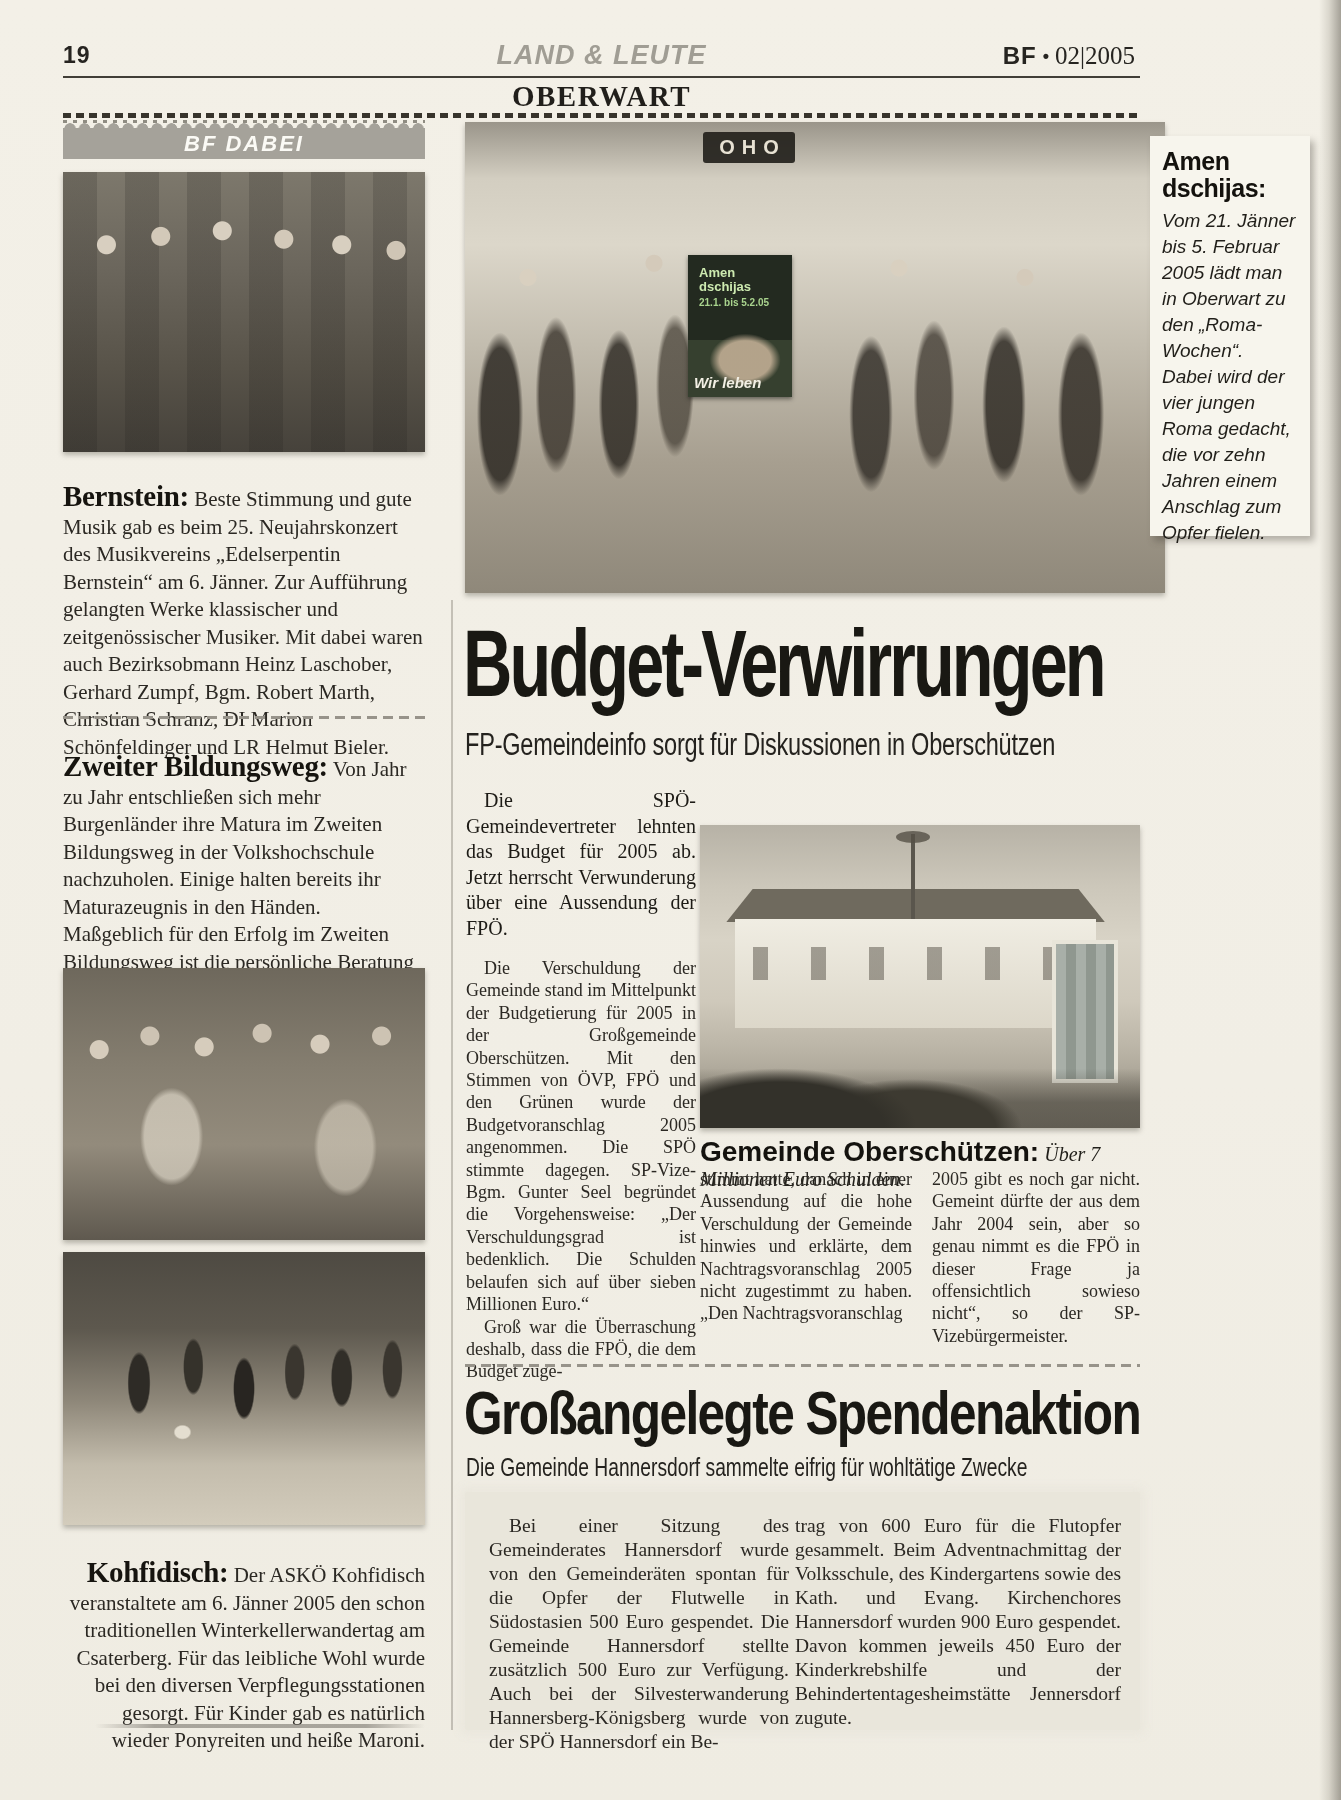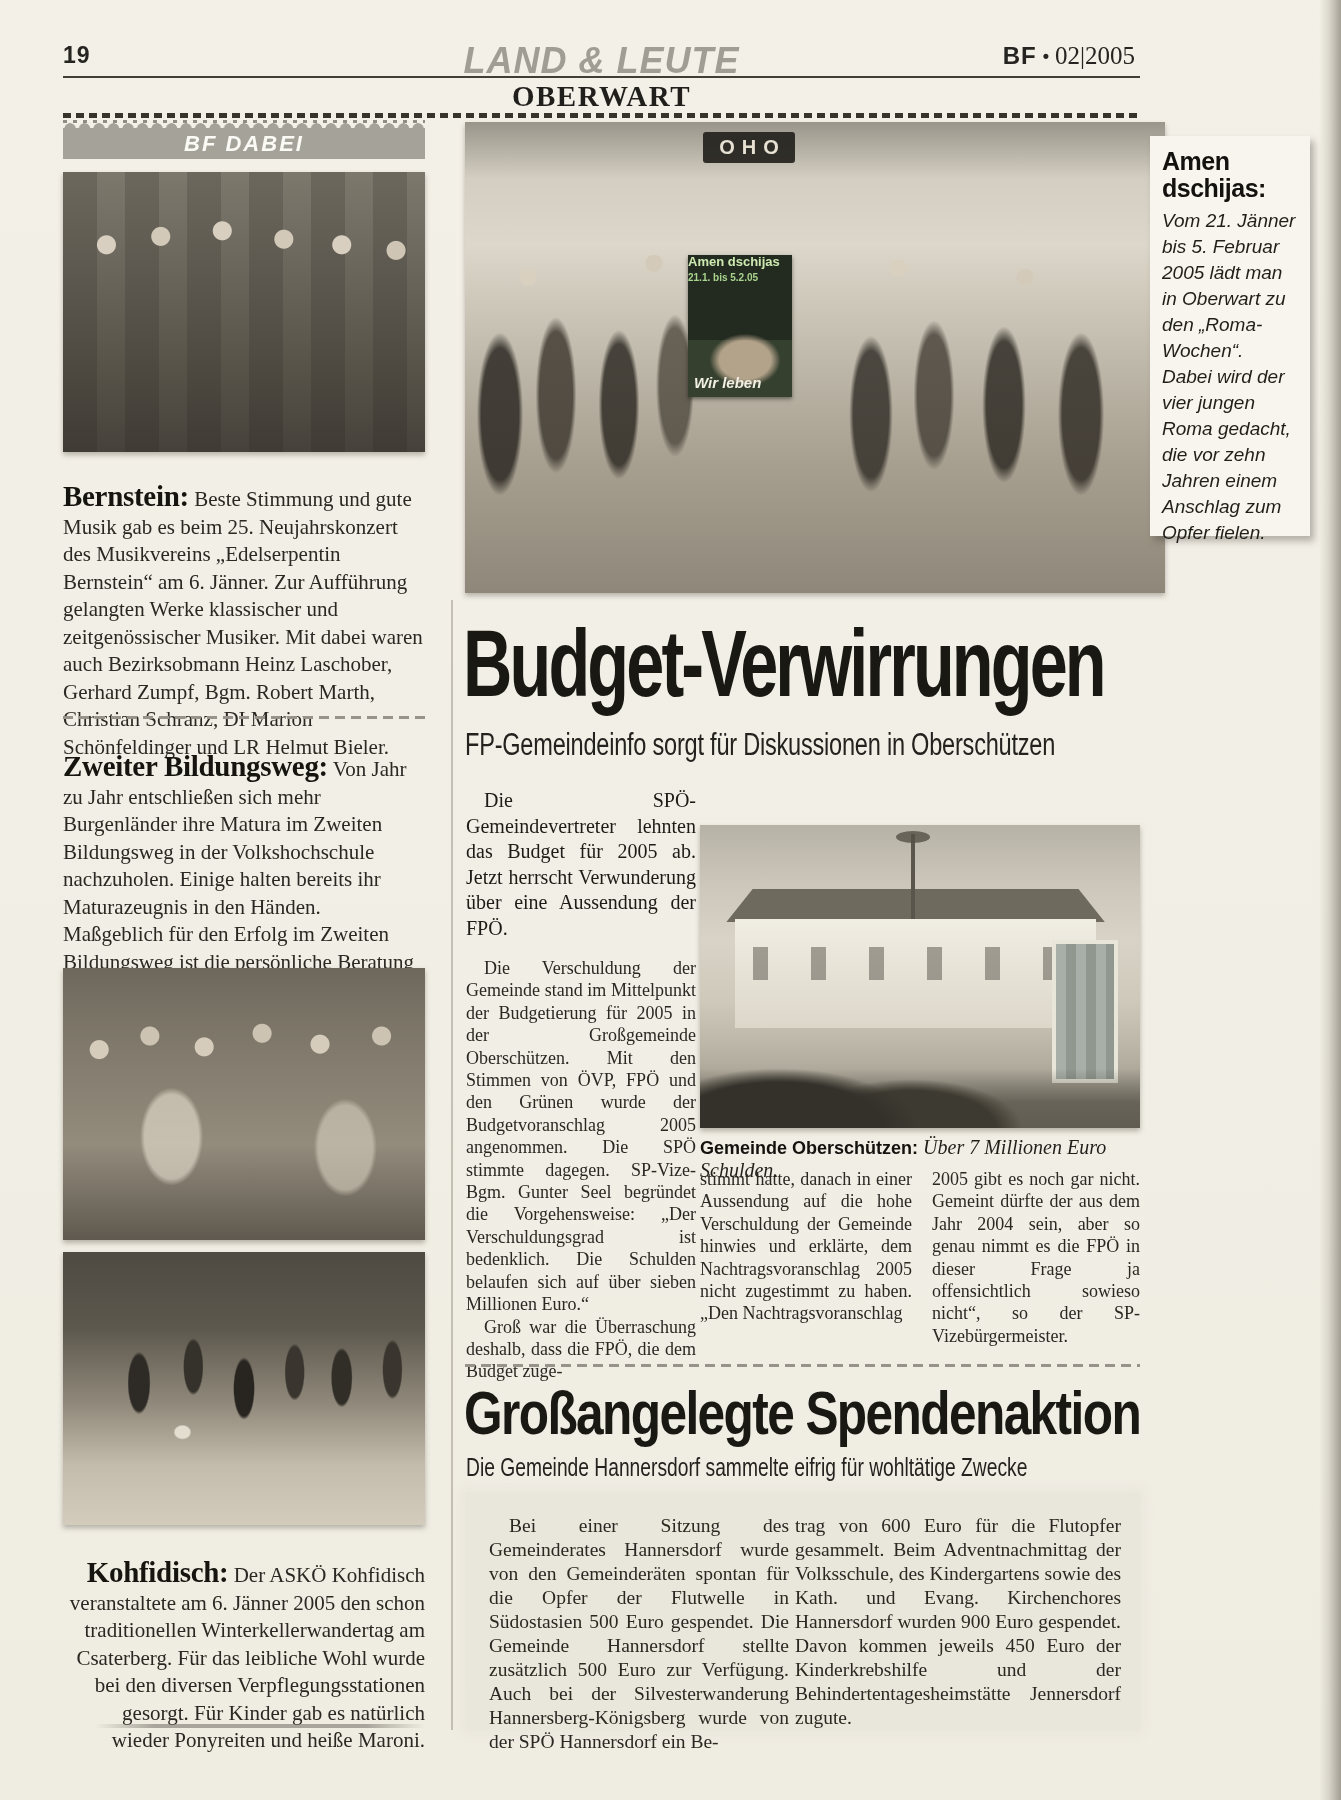--- a/index.html
+++ b/index.html
@@ -7,21 +7,21 @@
     position:relative; width:1341px; height:1800px; margin:0 auto;
     background:linear-gradient(180deg,#f3f0e7 0%, #f1eee5 60%, #efece2 100%);
     font-family:"Liberation Serif", serif; color:#262420; overflow:hidden;
   }
   .scan-edge { position:absolute; right:0; top:0; width:22px; height:100%;
     background:linear-gradient(90deg, rgba(0,0,0,0) 0%, rgba(90,85,70,0.16) 45%, rgba(55,50,40,0.42) 100%); }
 
   
   .hdr-num { position:absolute; left:63px; top:42px; font-family:"Liberation Sans",sans-serif; font-weight:700; font-size:23px; letter-spacing:1px; }
   .hdr-section { position:absolute; left:63px; width:1077px; top:40px; text-align:center;
-    font-family:"Liberation Sans",sans-serif; font-style:italic; font-weight:700; font-size:36px; color:#a09d94; letter-spacing:1px; }
+    font-family:"Liberation Sans",sans-serif; font-style:italic; font-weight:700; font-size:27px; color:#a09d94; letter-spacing:1px; }
   .hdr-issue { position:absolute; right:206px; top:42px; font-size:25px; white-space:nowrap; }
   .hdr-issue .brand { font-family:"Liberation Sans",sans-serif; font-weight:700; font-size:24px; letter-spacing:1px; }
   .hdr-issue .dot { font-family:"Liberation Sans",sans-serif; font-weight:700; padding:0 6px; font-size:18px; vertical-align:2px; }
   .hdr-rule { position:absolute; left:63px; width:1077px; top:76px; height:0; border-top:2px solid #413e37; }
   .hdr-sub { position:absolute; left:63px; width:1077px; top:80px; text-align:center;
     font-family:"Liberation Serif",serif; font-weight:600; font-size:29px; letter-spacing:1.5px; color:#211f1b; }
   .dash-thick { position:absolute; left:63px; width:1077px; top:113px; height:5px;
     background:repeating-linear-gradient(90deg,#37342c 0 8px, rgba(0,0,0,0) 8px 13px); }
 
   
@@ -89,21 +89,21 @@
       radial-gradient(ellipse 32px 115px at 77% 60%, rgba(40,36,30,0.8) 0 55%, rgba(0,0,0,0) 68%),
       radial-gradient(ellipse 34px 120px at 88% 62%, rgba(52,47,40,0.85) 0 55%, rgba(0,0,0,0) 68%),
       radial-gradient(circle 11px at 9% 33%, #d9d0c0 0 8px, rgba(0,0,0,0) 9px),
       radial-gradient(circle 11px at 27% 30%, #d4cabA 0 8px, rgba(0,0,0,0) 9px),
       radial-gradient(circle 11px at 62% 31%, #d9d0c0 0 8px, rgba(0,0,0,0) 9px),
       radial-gradient(circle 11px at 80% 33%, #d4caba 0 8px, rgba(0,0,0,0) 9px),
       linear-gradient(180deg,#9a958a 0%, #d3cec1 12%, #dcd7ca 26%, #c2bcae 48%, #a79f90 72%, #8f887a 100%); }
   .oho-sign { position:absolute; left:238px; top:10px; width:92px; height:31px; background:#24221d; border-radius:3px;
     color:#ece6d8; font-family:"Liberation Sans",sans-serif; font-weight:700; font-size:20px; line-height:31px;
     text-align:center; letter-spacing:7px; text-indent:7px; opacity:0.92; }
-  .poster { position:absolute; left:223px; top:133px; width:104px; height:142px; padding:0; box-sizing:border-box;
+  .poster { position:absolute; left:223px; top:133px; width:104px; height:142px; padding:11px; box-sizing:border-box;
     background:
       radial-gradient(ellipse 55% 30% at 55% 74%, rgba(201,180,154,0.85) 0 45%, rgba(0,0,0,0) 62%),
       linear-gradient(180deg,#232a20 0 60%, #36402f 60% 100%);
     box-shadow:0 2px 4px rgba(20,20,15,0.5); }
   .poster-title { font-family:"Liberation Sans",sans-serif; font-weight:700; font-size:13px; color:#cdeab0; line-height:14px; }
   .poster-dates { font-family:"Liberation Sans",sans-serif; font-weight:700; font-size:10px; color:#a9d48e; margin-top:3px; }
   .poster-slogan { position:absolute; left:6px; bottom:6px; font-family:"Liberation Sans",sans-serif;
     font-style:italic; font-weight:700; font-size:15px; color:#f2efe4; }
   .capbox { position:absolute; left:1150px; top:136px; width:160px; height:400px; box-sizing:border-box;
     background:#f7f5ed; padding:12px 12px; box-shadow:4px 5px 7px rgba(60,55,45,0.35); }
@@ -135,21 +135,21 @@
   .b-pole { position:absolute; left:48%; top:3%; width:4px; height:30%; background:#5a564d; }
   .b-nest { position:absolute; left:44.5%; top:2%; width:34px; height:12px; border-radius:50%; background:#5550467a; background:#555046; opacity:.8; }
   .b-glass { position:absolute; right:5%; top:38%; width:15%; height:47%;
     background:repeating-linear-gradient(90deg,#a8afa8 0 10px, #8f978f 10px 20px); border:4px solid #e8e5d9; box-sizing:border-box; }
   .b-bush { position:absolute; left:0; bottom:0; width:100%; height:28%;
     background:
       radial-gradient(ellipse 40% 90% at 18% 100%, #33312a 0 60%, rgba(0,0,0,0) 78%),
       radial-gradient(ellipse 35% 80% at 48% 100%, #3d3a31 0 55%, rgba(0,0,0,0) 72%),
       linear-gradient(0deg, rgba(60,57,49,0.55) 0 30%, rgba(0,0,0,0) 70%); }
   .bcaption { position:absolute; left:700px; top:1136px; width:440px; font-size:20px; color:#211f1a; }
-  .bcaption .lbl { font-family:"Liberation Sans",sans-serif; font-weight:700; font-size:18px; color:#14120e; }
+  .bcaption .lbl { font-family:"Liberation Sans",sans-serif; font-weight:700; font-size:28px; color:#14120e; }
   .bcaption .txt { font-style:italic; }
 
   
   .divider2 { position:absolute; left:465px; width:675px; top:1364px; height:3px;
     background:repeating-linear-gradient(90deg,#97938a 0 10px, rgba(0,0,0,0) 10px 16px); }
   .headline2 { position:absolute; left:464px; top:1382px; font-family:"Liberation Sans",sans-serif; font-weight:700;
     font-size:62px; line-height:1; letter-spacing:-2px; color:#191813; white-space:nowrap;
     transform:scaleX(0.8); transform-origin:left top; }
   .subhead2 { position:absolute; left:466px; top:1452px; font-family:"Liberation Sans",sans-serif; font-weight:400;
     font-size:26px; color:#24221e; white-space:nowrap; transform:scaleX(0.74); transform-origin:left top; }

